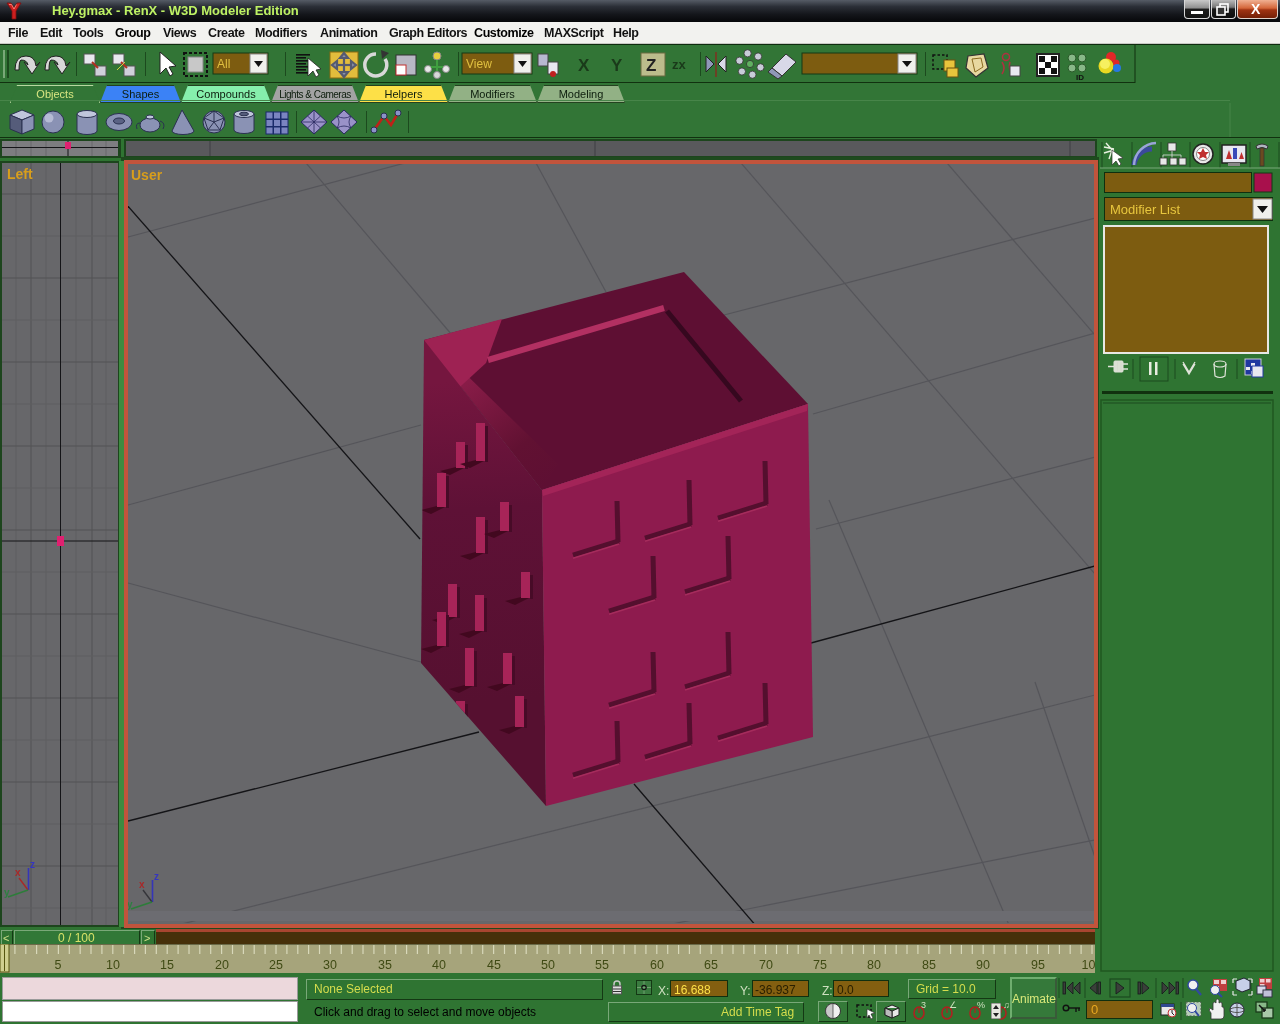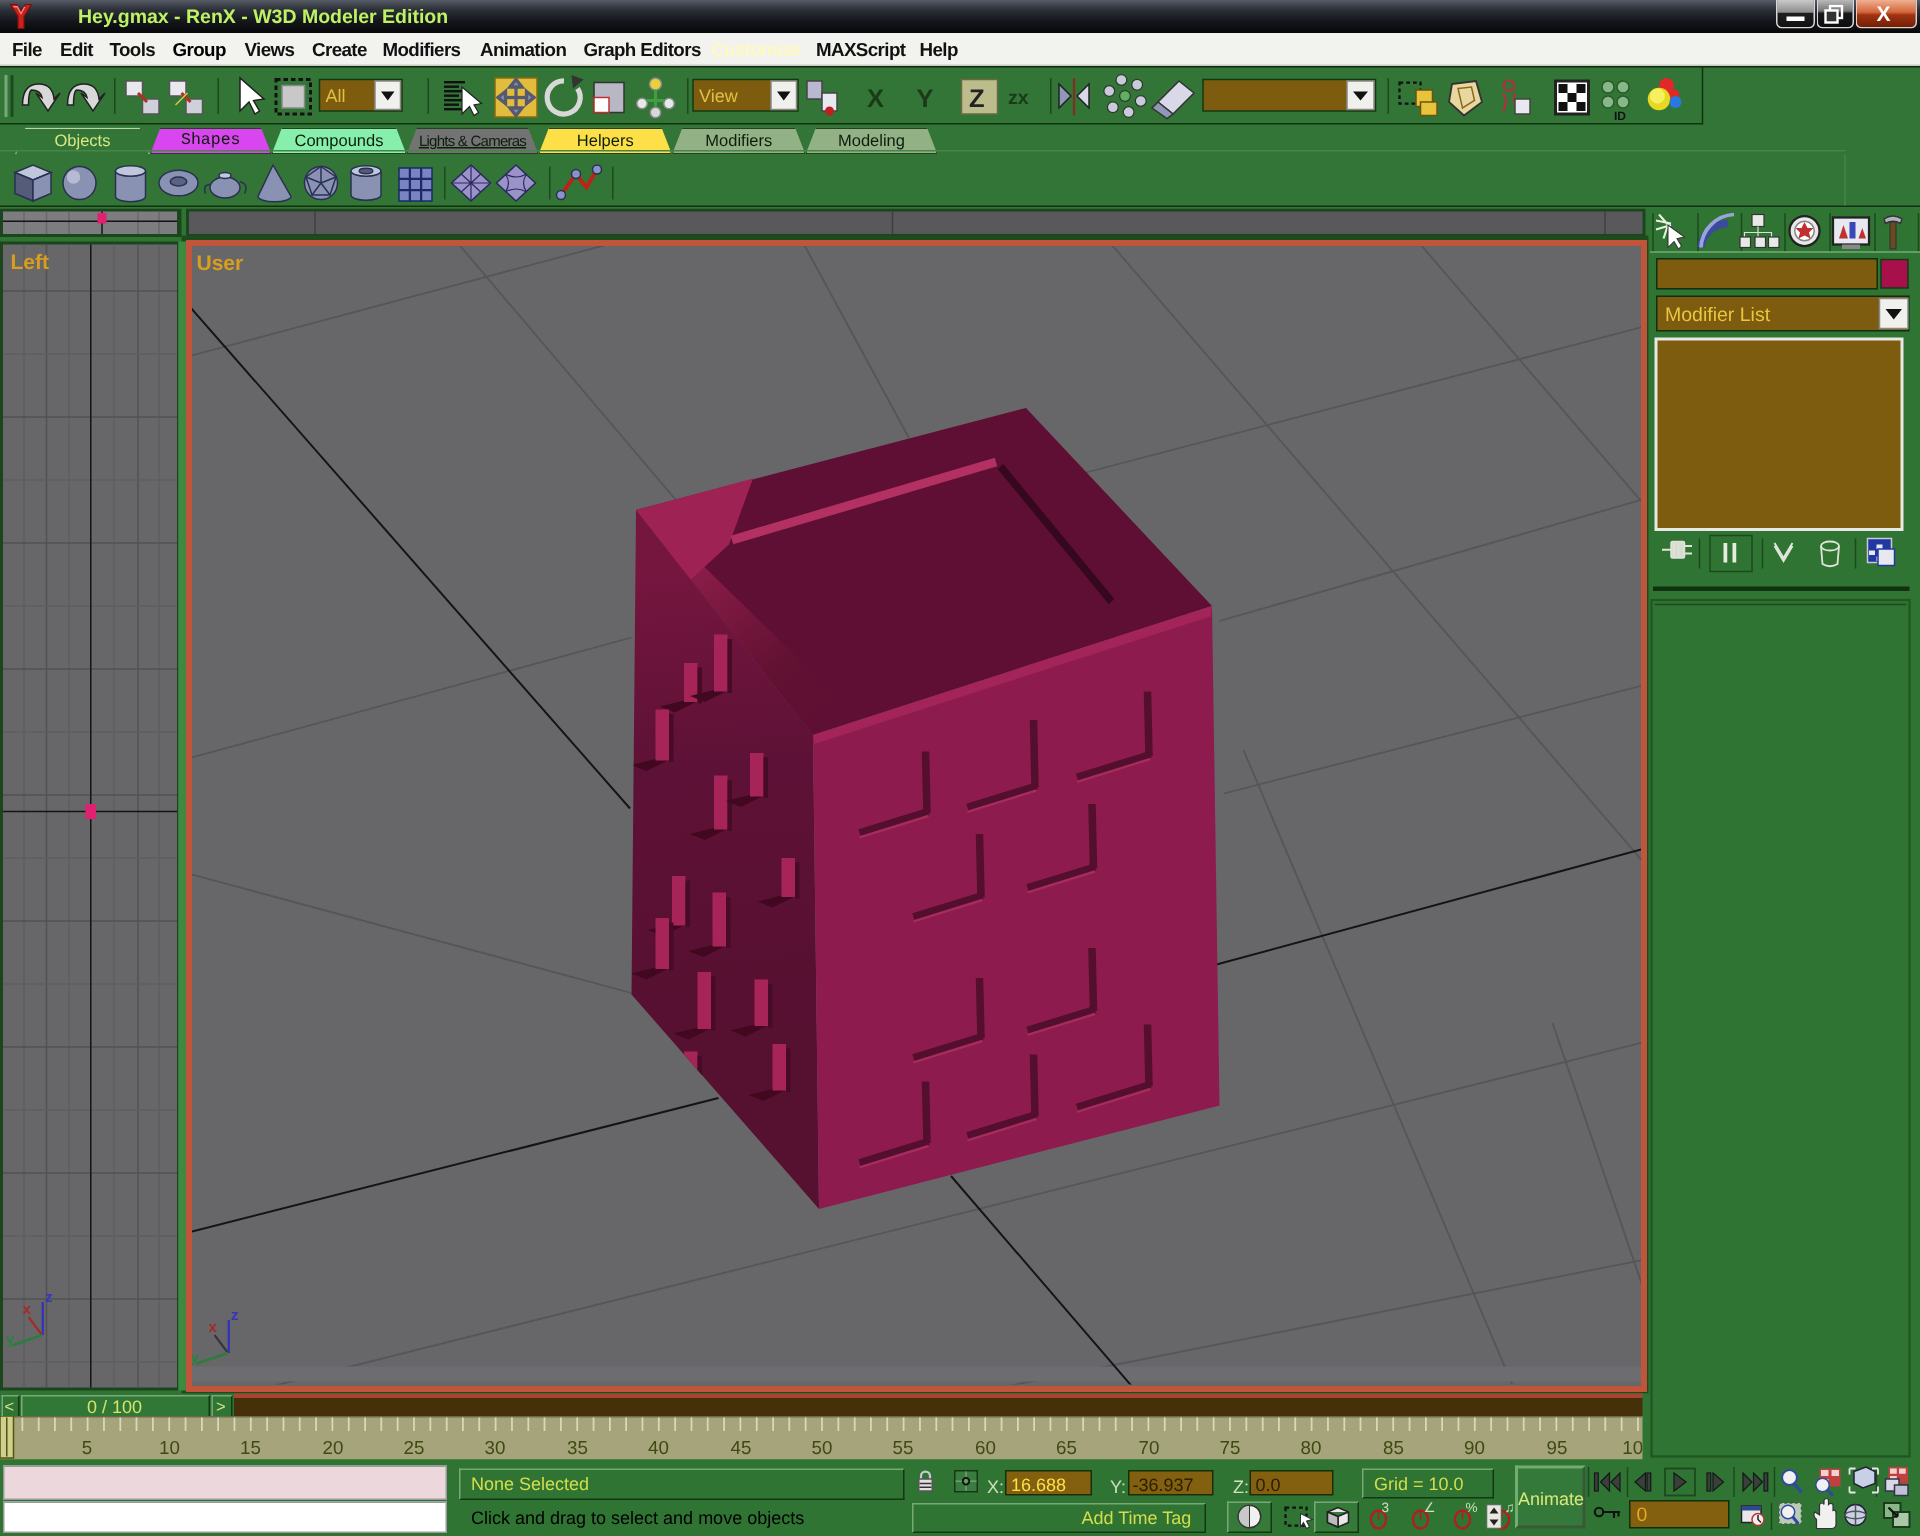--- a/index.html
+++ b/index.html
@@ -27,21 +27,21 @@
 <div class="abs" style="left:0px;top:22px;width:1280px;height:22px;background:#f2f2ef;border-bottom:1px solid #c9c9c4;box-sizing:border-box;"></div>
 <span class="t" style="left:8px;top:26px;font-size:12.5px;color:#111111;font-weight:bold;letter-spacing:-0.4px;">File</span>
 <span class="t" style="left:40px;top:26px;font-size:12.5px;color:#111111;font-weight:bold;letter-spacing:-0.4px;">Edit</span>
 <span class="t" style="left:73px;top:26px;font-size:12.5px;color:#111111;font-weight:bold;letter-spacing:-0.4px;">Tools</span>
 <span class="t" style="left:115px;top:26px;font-size:12.5px;color:#000000;font-weight:bold;letter-spacing:-0.4px;">Group</span>
 <span class="t" style="left:163px;top:26px;font-size:12.5px;color:#111111;font-weight:bold;letter-spacing:-0.4px;">Views</span>
 <span class="t" style="left:208px;top:26px;font-size:12.5px;color:#111111;font-weight:bold;letter-spacing:-0.4px;">Create</span>
 <span class="t" style="left:255px;top:26px;font-size:12.5px;color:#111111;font-weight:bold;letter-spacing:-0.4px;">Modifiers</span>
 <span class="t" style="left:320px;top:26px;font-size:12.5px;color:#111111;font-weight:bold;letter-spacing:-0.4px;">Animation</span>
 <span class="t" style="left:389px;top:26px;font-size:12.5px;color:#111111;font-weight:bold;letter-spacing:-0.4px;">Graph Editors</span>
-<span class="t" style="left:474px;top:26px;font-size:12.5px;color:#fef9c3;font-weight:bold;letter-spacing:-0.4px;">Customize</span>
+<span class="t" style="left:474px;top:26px;font-size:12.5px;color:#000000;font-weight:bold;letter-spacing:-0.4px;">Customize</span>
 <span class="t" style="left:544px;top:26px;font-size:12.5px;color:#111111;font-weight:bold;letter-spacing:-0.4px;">MAXScript</span>
 <span class="t" style="left:613px;top:26px;font-size:12.5px;color:#111111;font-weight:bold;letter-spacing:-0.4px;">Help</span>
 <div class="abs" style="left:0px;top:44px;width:1280px;height:40px;background:#327536;border-top:1px solid #0e2c0e;box-sizing:border-box;"></div>
 <svg class="abs" style="left:0px;top:44px" width="1280" height="40" viewBox="0 0 1280 40">
       <rect x="3" y="6" width="2" height="28" fill="#79a878"></rect>
       <rect x="7" y="6" width="2" height="28" fill="#1c4a1e"></rect>
       <path d="M15 26 Q15 12 26 12 Q35 12 36 22 L40 18 L32 30 L24 18 L28 21 Q27 16 21 16 Q19 17 19 26 Z" fill="#d8d8d8" stroke="#222" stroke-width="1"></path>
       <path d="M45 26 Q45 12 56 12 Q65 12 66 22 L70 18 L62 30 L54 18 L58 21 Q57 16 51 16 Q49 17 49 26 Z" fill="#d8d8d8" stroke="#222" stroke-width="1"></path>
       <rect x="76" y="8" width="1" height="24" fill="#1c4a1e"></rect>
       <rect x="84" y="10" width="11" height="10" fill="#e8e8ee" stroke="#555"></rect>
@@ -145,23 +145,23 @@
       <circle cx="1111" cy="13" r="5" fill="#e02828"></circle>
       <circle cx="1116" cy="19" r="3.5" fill="#e02828"></circle>
       <circle cx="1106" cy="22" r="7.5" fill="#e8d822"></circle>
       <circle cx="1105" cy="20" r="5" fill="#f6f060"></circle>
       <circle cx="1117" cy="24" r="4" fill="#2878e0"></circle>
       <line x1="0" y1="38.5" x2="1135" y2="38.5" stroke="#11310f"></line>
       <line x1="1135" y1="0" x2="1135" y2="39" stroke="#11310f"></line>
     </svg>
 <div class="abs" style="left:0px;top:84px;width:1280px;height:19px;background:#327536;"></div>
 <div class="abs" style="left:10px;top:85px;width:90px;height:18px;background:#327536;color:#d9e682;border:1px solid #b8d8a0;border-bottom:none;font-size:11px;white-space:nowrap;overflow:hidden;text-align:center;line-height:17px;box-sizing:border-box;clip-path:polygon(0 100%,7px 0,calc(100% - 7px) 0,100% 100%);">Objects</div>
-<div class="abs" style="left:100px;top:85px;width:81px;height:18px;background:#d946ef;color:#0d1d0d;border:1px solid #23421f;font-size:11px;white-space:nowrap;overflow:hidden;text-align:center;line-height:17px;box-sizing:border-box;clip-path:polygon(0 100%,7px 0,calc(100% - 7px) 0,100% 100%);font-family:Liberation Mono, monospace;">Shapes</div>
+<div class="abs" style="left:100px;top:85px;width:81px;height:18px;background:#3b82f6;color:#0d1d0d;border:1px solid #23421f;font-size:11px;white-space:nowrap;overflow:hidden;text-align:center;line-height:17px;box-sizing:border-box;clip-path:polygon(0 100%,7px 0,calc(100% - 7px) 0,100% 100%);">Shapes</div>
 <div class="abs" style="left:181px;top:85px;width:90px;height:18px;background:#86efac;color:#0d1d0d;border:1px solid #23421f;font-size:11px;white-space:nowrap;overflow:hidden;text-align:center;line-height:17px;box-sizing:border-box;clip-path:polygon(0 100%,7px 0,calc(100% - 7px) 0,100% 100%);">Compounds</div>
-<div class="abs" style="left:271px;top:85px;width:88px;height:18px;background:#737373;color:#0d1d0d;border:1px solid #23421f;font-size:10px !important;letter-spacing:-0.5px;font-size:11px;white-space:nowrap;overflow:hidden;text-align:center;line-height:17px;box-sizing:border-box;clip-path:polygon(0 100%,7px 0,calc(100% - 7px) 0,100% 100%);text-decoration:underline;">Lights &amp; Cameras</div>
+<div class="abs" style="left:271px;top:85px;width:88px;height:18px;background:#a3a3a3;color:#0d1d0d;border:1px solid #23421f;font-size:10px !important;letter-spacing:-0.5px;font-size:11px;white-space:nowrap;overflow:hidden;text-align:center;line-height:17px;box-sizing:border-box;clip-path:polygon(0 100%,7px 0,calc(100% - 7px) 0,100% 100%);">Lights &amp; Cameras</div>
 <div class="abs" style="left:359px;top:85px;width:89px;height:18px;background:#fde047;color:#0d1d0d;border:1px solid #23421f;font-size:11px;white-space:nowrap;overflow:hidden;text-align:center;line-height:17px;box-sizing:border-box;clip-path:polygon(0 100%,7px 0,calc(100% - 7px) 0,100% 100%);">Helpers</div>
 <div class="abs" style="left:448px;top:85px;width:89px;height:18px;background:#92b185;color:#0d1d0d;border:1px solid #23421f;font-size:11px;white-space:nowrap;overflow:hidden;text-align:center;line-height:17px;box-sizing:border-box;clip-path:polygon(0 100%,7px 0,calc(100% - 7px) 0,100% 100%);">Modifiers</div>
 <div class="abs" style="left:537px;top:85px;width:88px;height:18px;background:#92b185;color:#0d1d0d;border:1px solid #23421f;font-size:11px;white-space:nowrap;overflow:hidden;text-align:center;line-height:17px;box-sizing:border-box;clip-path:polygon(0 100%,7px 0,calc(100% - 7px) 0,100% 100%);">Modeling</div>
 <div class="abs" style="left:0px;top:103px;width:1280px;height:36px;background:#327536;"></div>
 <svg class="abs" style="left:0px;top:103px" width="1280" height="36" viewBox="0 0 1280 36">
       <g stroke="#2a3050" stroke-width="1">
         <path d="M10 12 L22 7 L34 12 L22 17 Z" fill="#c0c6dc"></path>
         <path d="M10 12 L22 17 L22 31 L10 26 Z" fill="#555c7a"></path>
         <path d="M34 12 L22 17 L22 31 L34 26 Z" fill="#8a92b4"></path>
       </g>

